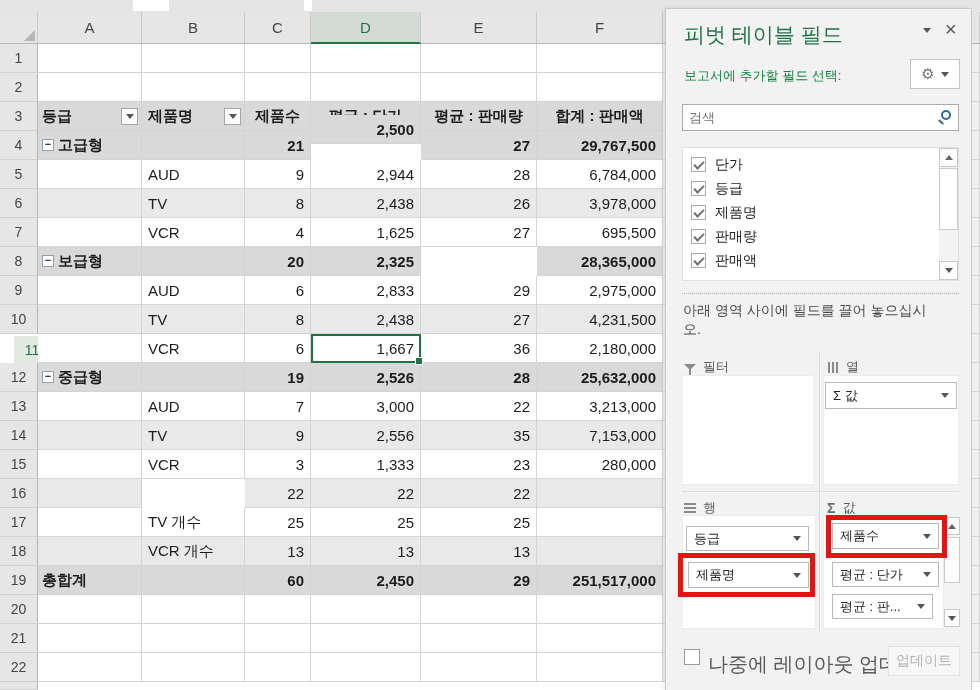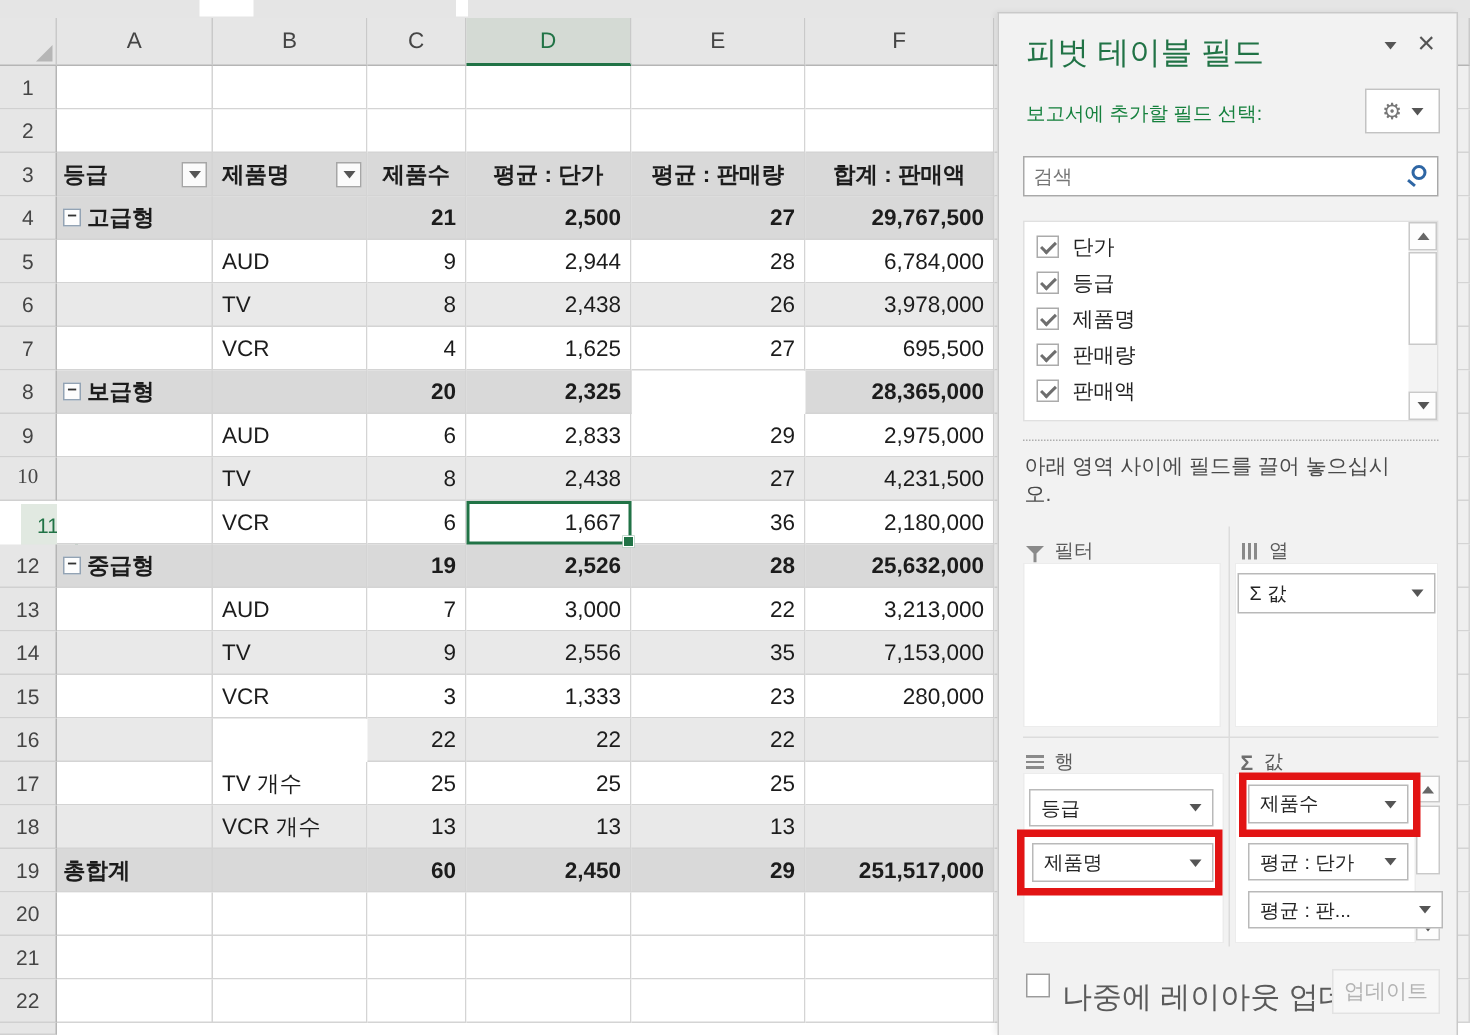--- a/index.html
+++ b/index.html
@@ -116,21 +116,21 @@
       <div class="colhdr" style="left: 663px; width: 317px;"></div>
       <div class="rowhdr" style="top: 44px;">1</div>
       <div class="rowhdr" style="top: 73px;">2</div>
       <div class="rowhdr" style="top: 102px;">3</div>
       <div class="rowhdr" style="top: 131px;">4</div>
       <div class="rowhdr" style="top: 160px;">5</div>
       <div class="rowhdr" style="top: 189px;">6</div>
       <div class="rowhdr" style="top: 218px;">7</div>
       <div class="rowhdr" style="top: 247px;">8</div>
       <div class="rowhdr" style="top: 276px;">9</div>
-      <div class="rowhdr" style="top: 305px; font-family: Liberation Serif, serif;">10</div>
+      <div class="rowhdr" style="top: 305px;">10</div>
       <div class="rowhdr sel" style="top: 336px; margin-left: 14px;">11</div>
       <div class="rowhdr" style="top: 363px;">12</div>
       <div class="rowhdr" style="top: 392px;">13</div>
       <div class="rowhdr" style="top: 421px;">14</div>
       <div class="rowhdr" style="top: 450px;">15</div>
       <div class="rowhdr" style="top: 479px;">16</div>
       <div class="rowhdr" style="top: 508px;">17</div>
       <div class="rowhdr" style="top: 537px;">18</div>
       <div class="rowhdr" style="top: 566px;">19</div>
       <div class="rowhdr" style="top: 595px;">20</div>
@@ -167,21 +167,21 @@
       <div class="cell band bold ctr" style="left: 311px; width: 110px; top: 102px;">평균 : 단가</div>
       <div class="cell band bold ctr" style="left: 421px; width: 116px; top: 102px;">평균 : 판매량</div>
       <div class="cell band bold ctr" style="left: 537px; width: 126px; top: 102px;">합계 : 판매액</div>
       <div class="cell gfill" style="left: 663px; width: 317px; top: 102px;"></div>
       <div class="cell band bold la" style="left: 38px; width: 104px; top: 131px;">
         <span class="minus-box">−</span>
         <span>고급형</span>
       </div>
       <div class="cell band bold lb" style="left: 142px; width: 103px; top: 131px;"></div>
       <div class="cell band bold num" style="left: 245px; width: 66px; top: 131px;">21</div>
-      <div class="cell band bold num" style="left: 311px; width: 110px; top: 131px; text-align: center;">2,500</div>
+      <div class="cell band bold num" style="left: 311px; width: 110px; top: 115px; text-align: center;">2,500</div>
       <div class="cell band bold num" style="left: 421px; width: 116px; top: 131px;">27</div>
       <div class="cell band bold num" style="left: 537px; width: 126px; top: 131px;">29,767,500</div>
       <div class="cell gfill" style="left: 663px; width: 317px; top: 131px;"></div>
       <div class="cell  la" style="left: 38px; width: 104px; top: 160px;"></div>
       <div class="cell  lb" style="left: 142px; width: 103px; top: 160px;">AUD</div>
       <div class="cell  num" style="left: 245px; width: 66px; top: 160px;">9</div>
       <div class="cell  num" style="left: 311px; width: 110px; top: 160px;">2,944</div>
       <div class="cell  num" style="left: 421px; width: 116px; top: 160px;">28</div>
       <div class="cell  num" style="left: 537px; width: 126px; top: 160px;">6,784,000</div>
       <div class="cell gfill" style="left: 663px; width: 317px; top: 160px;"></div>
@@ -419,19 +419,19 @@
         <span class="tri-dn"></span>
       </div>
       <div class="pill" style="left: 166px; top: 514px; width: 107px; height: 26px;">
         <span class="lbl">제품수</span>
         <span class="tri-dn"></span>
       </div>
       <div class="pill" style="left: 166px; top: 553px; width: 107px; height: 25px;">
         <span class="lbl">평균 : 단가</span>
         <span class="tri-dn"></span>
       </div>
-      <div class="pill" style="left: 166px; top: 585px; width: 130px; height: 25px;">
+      <div class="pill" style="left: 166px; top: 585px; width: 101px; height: 25px;">
         <span class="lbl">평균 : 판...</span>
         <span class="tri-dn"></span>
       </div>
     </div>
 
 </div>
 
 </body></html>

